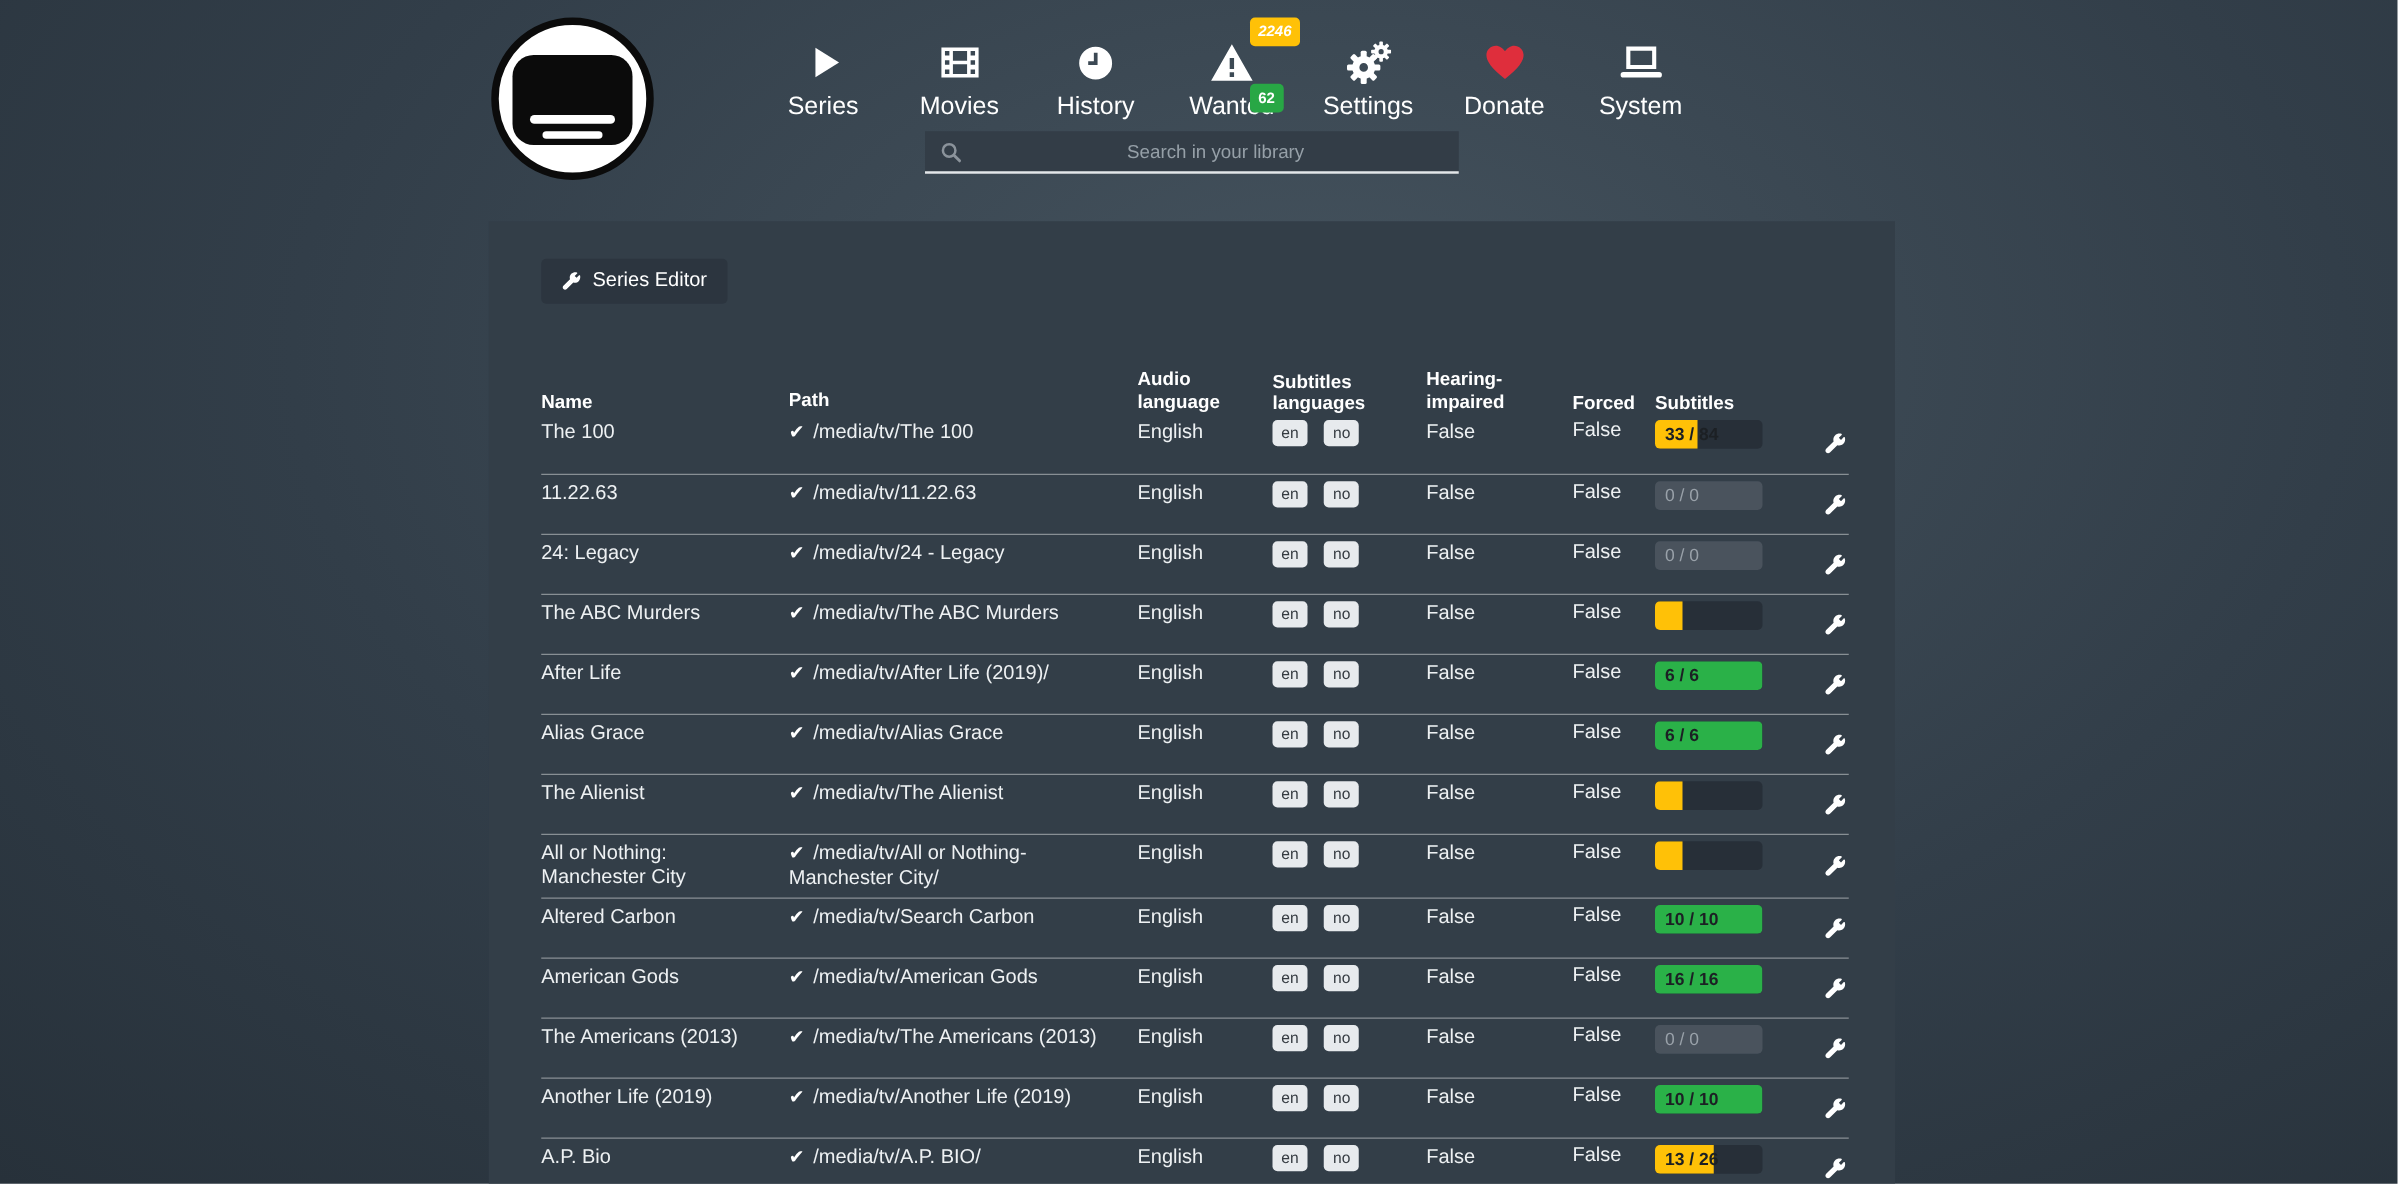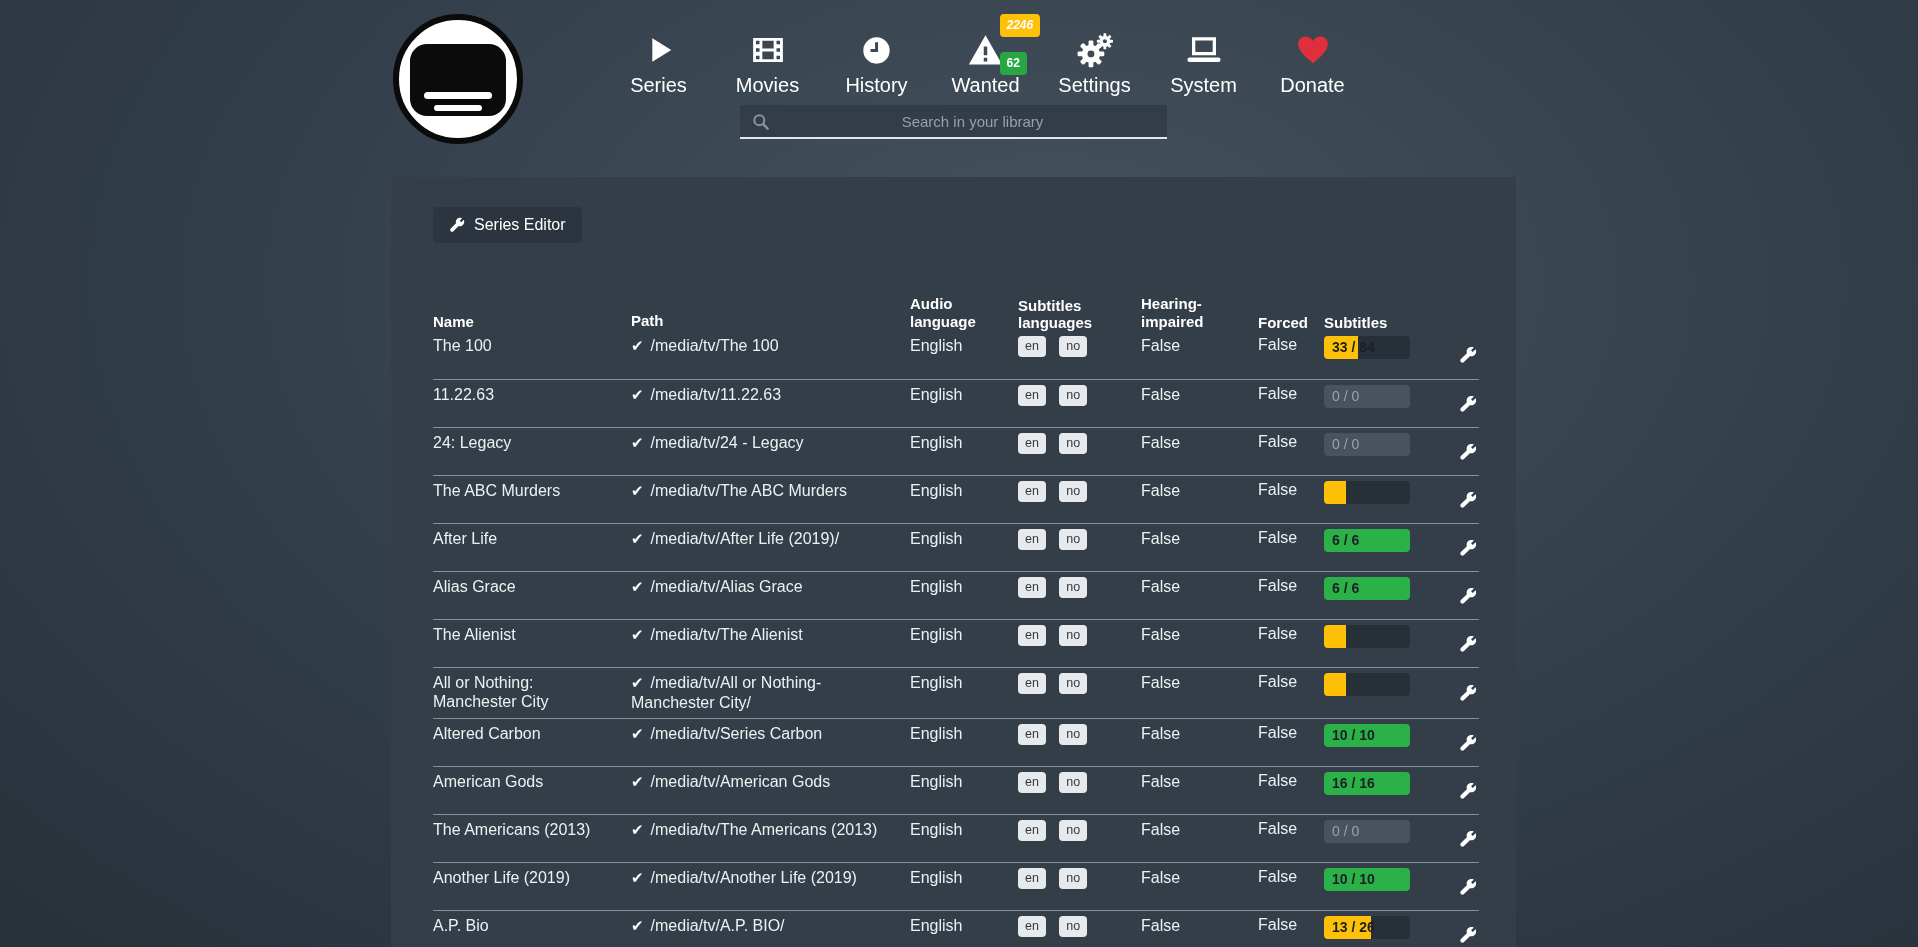--- a/index.html
+++ b/index.html
@@ -25,21 +25,21 @@
 
   .nav { position:absolute; left:604px; top:29px; display:flex; }
   .nav-item { width:109px; text-align:center; position:relative; cursor:pointer; }
   .nav-icon { height:42px; display:flex; align-items:center; justify-content:center; }
   .nav-label { margin-top:3px; font-size:20px; color:#fff; }
   .nav-badge {
     position:absolute; left:calc(50% + 14px); color:#fff; font-weight:bold;
     font-size:12px; border-radius:4px; padding:3px 7px; line-height:1.4;
   }
   .nav-badge.top { top:-15px; }
-  .nav-badge.bottom { top:23px; }
+  .nav-badge.bottom { top:38px; }
 
   .searchbar {
     position:absolute; left:740px; top:105px; width:427px; height:34px;
     background:#333d47; border-bottom:2px solid #e3e7ea;
   }
   .searchbar svg { position:absolute; left:11px; top:7px; }
   .searchbar input {
     width:100%; height:100%; background:transparent; border:none; outline:none;
     color:#cfd4d9; font-size:15px; padding-left:38px; font-family:inherit;text-align:center;
   }
@@ -166,34 +166,34 @@
             <rect x="-1.6" y="-8.9" width="3.2" height="4" rx="0.8" transform="rotate(270)"></rect>
             <rect x="-1.6" y="-8.9" width="3.2" height="4" rx="0.8" transform="rotate(315)"></rect>
           </g>
         </g>
       </svg>
     </div>
     <div class="nav-label">Settings</div>
   </div>
   <div class="nav-item">
     <div class="nav-icon">
+      <svg width="34" height="34" viewBox="0 0 24 24">
+          <path fill="#df2e3c" d="M12 21.3C4.2 15.2 1.5 11.2 1.5 7.8 1.5 4.7 4 2.5 6.8 2.5c2.1 0 4.1 1.4 5.2 3.2 1.1-1.8 3.1-3.2 5.2-3.2 2.8 0 5.3 2.2 5.3 5.3 0 3.4-2.7 7.4-10.5 13.5z"></path>
+        </svg>
+    </div>
+    <div class="nav-label">Donate</div>
+  </div>
+  <div class="nav-item">
+    <div class="nav-icon">
       <svg width="36" height="36" viewBox="0 0 24 24" fill="#fff">
           <path fill-rule="evenodd" d="M4 3.5h16v12H4z M6.2 5.7h11.6v7.6H6.2z"></path>
           <rect x="1" y="17" width="22" height="3" rx="1.4"></rect>
         </svg>
     </div>
     <div class="nav-label">System</div>
-  </div>
-  <div class="nav-item">
-    <div class="nav-icon">
-      <svg width="34" height="34" viewBox="0 0 24 24">
-          <path fill="#df2e3c" d="M12 21.3C4.2 15.2 1.5 11.2 1.5 7.8 1.5 4.7 4 2.5 6.8 2.5c2.1 0 4.1 1.4 5.2 3.2 1.1-1.8 3.1-3.2 5.2-3.2 2.8 0 5.3 2.2 5.3 5.3 0 3.4-2.7 7.4-10.5 13.5z"></path>
-        </svg>
-    </div>
-    <div class="nav-label">Donate</div>
   </div>
 </nav>
 
 <div class="searchbar">
   <svg width="20" height="20" viewBox="0 0 24 24">
       <circle cx="10" cy="10" r="6" fill="none" stroke="#8b939b" stroke-width="2.4"></circle>
       <line x1="14.6" y1="14.6" x2="20" y2="20" stroke="#8b939b" stroke-width="2.8" stroke-linecap="round"></line>
     </svg>
   <input type="text" placeholder="Search in your library" style="">
 </div>
@@ -390,21 +390,21 @@
       </div>
     </div>
     <div class="col-action">
       <svg width="18" height="18" viewBox="0 0 24 24">
               <path fill="#fff" d="M22.6 5.2c-.1-.5-.8-.7-1.2-.3l-3 3-2.3-2.3 3-3c.4-.4.2-1.1-.3-1.2C16.3.8 13.7 1.4 12 3.1c-1.7 1.7-2.2 4.2-1.5 6.4l-7.9 7.9c-1.1 1.1-1.1 2.9 0 4s2.9 1.1 4 0l7.9-7.9c2.2.7 4.7.2 6.4-1.5 1.7-1.7 2.3-4.3 1.7-6.8z"></path>
             </svg>
     </div>
   </div>
         <div class="trow">
     <div class="col-name">Altered Carbon</div>
-    <div class="col-path"><span class="check">✔</span><span>/media/tv/Series Carbon</span></div>
+    <div class="col-path"><span class="check">✔</span><span>/media/tv/Search Carbon</span></div>
     <div class="col-audio">English</div>
     <div class="col-langs">
       <span class="lang-badge">en</span>
       <span class="lang-badge">no</span>
     </div>
     <div class="col-hearing">False</div>
     <div class="col-forced">False</div>
     <div class="col-subs">
       <div class="progress success">
         <div class="fill" style="width: 100%; background: rgb(42, 177, 72);"></div>

